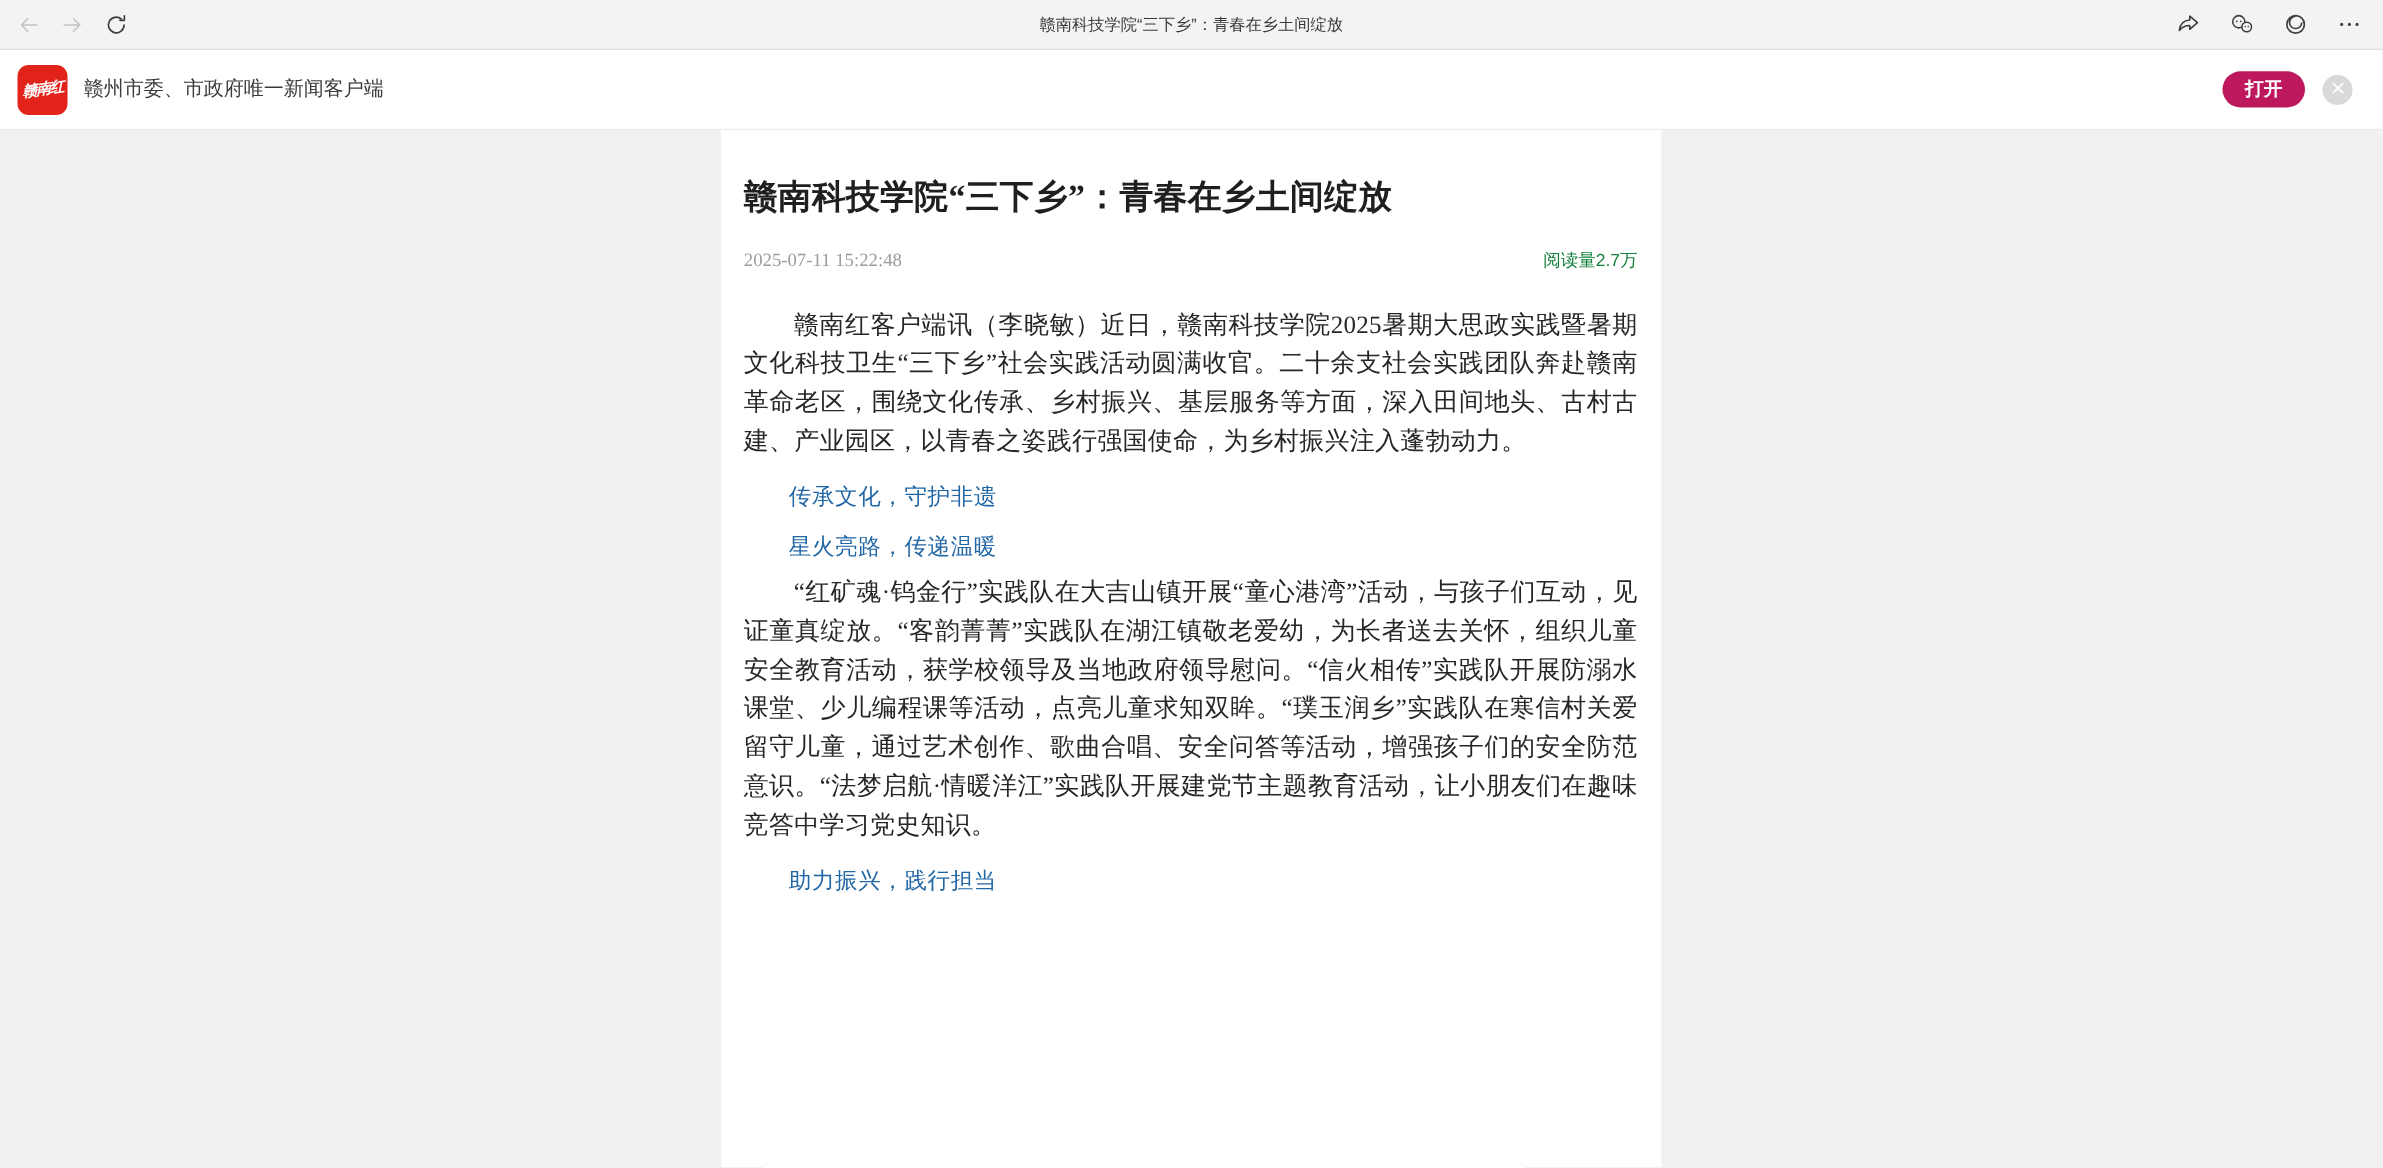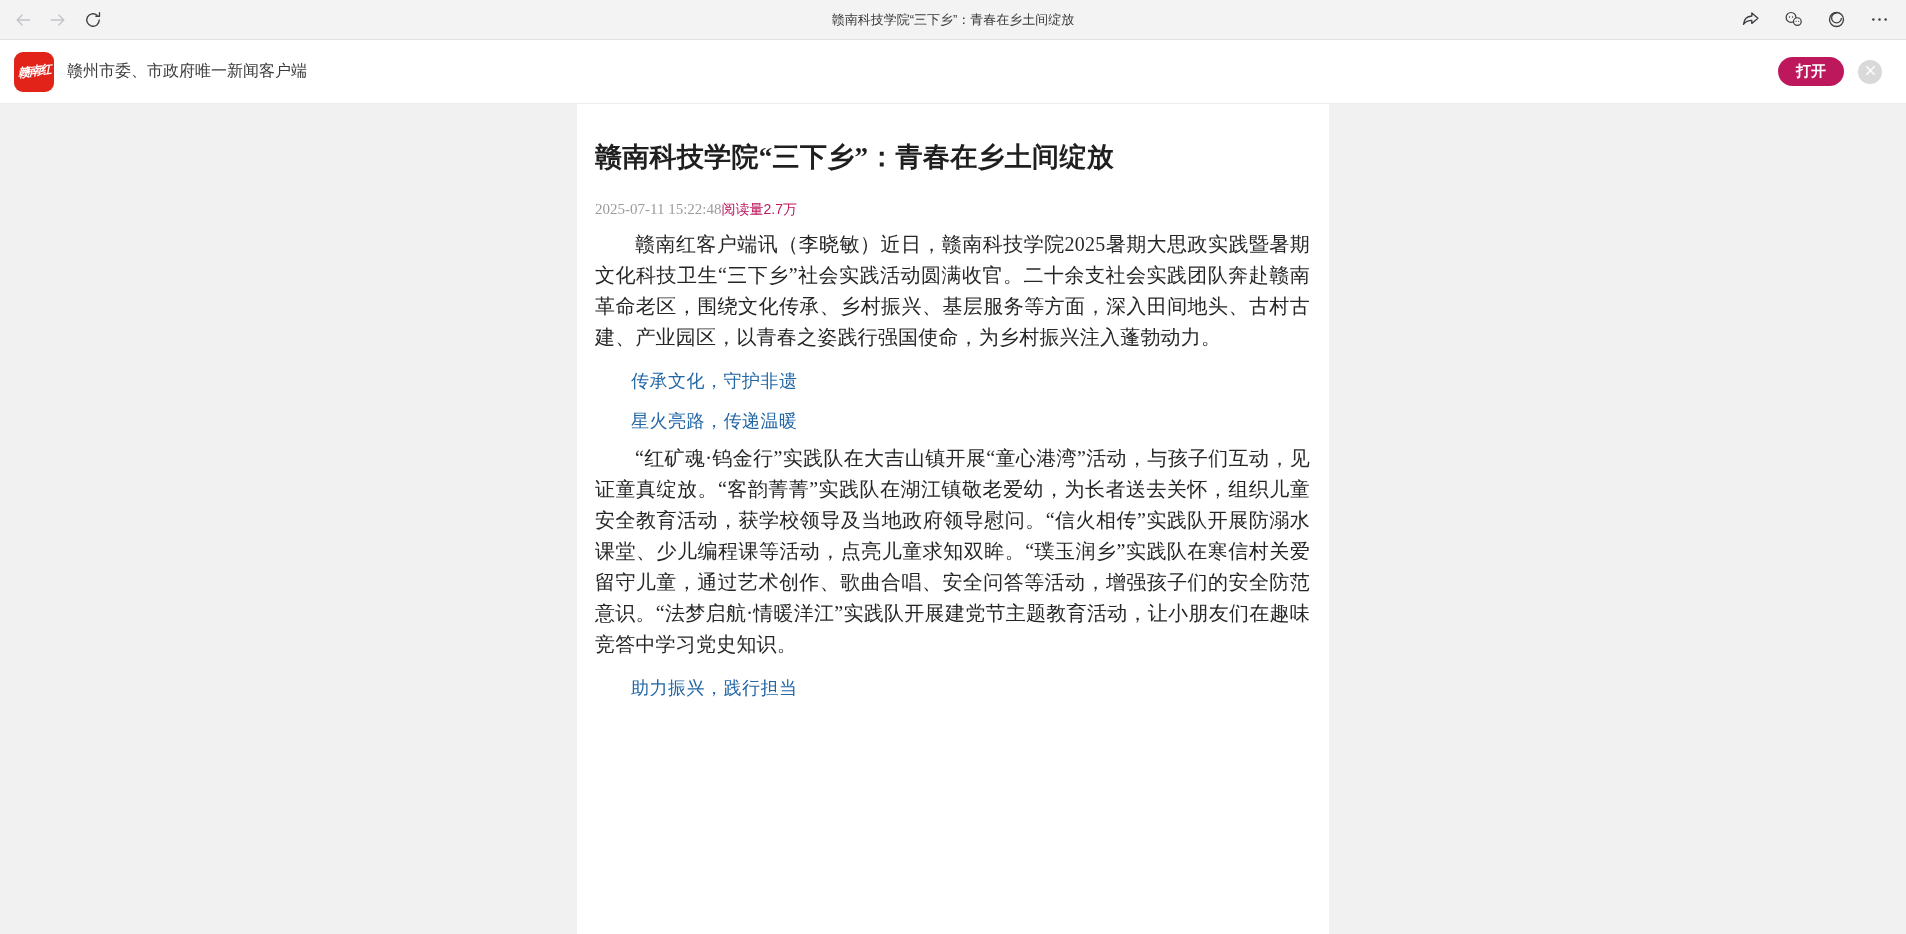--- a/index.html
+++ b/index.html
@@ -78,35 +78,35 @@
     padding:36px 19px 40px 18px;
   }
   .article-title {
     font-family:"Liberation Serif", serif;
     font-size:27px; line-height:34px; font-weight:700;
     color:#1f1f1f; letter-spacing:.3px;
   }
   .meta { margin-top:26px; }
   .meta-source { font-size:14px; line-height:16px; color:#8c7c6a; }
   .meta-row {
-    display:flex; justify-content:flex-start; align-items:baseline;
+    display:flex; justify-content:space-between; align-items:baseline;
     margin-top:22px;
   }
   .meta-date {
     font-family:"Liberation Serif", serif;
     font-size:15px; line-height:18px; color:#9b9b9b;
   }
-  .meta-views { font-size:14px; color:#be185d; }
+  .meta-views { font-size:14px; color:#15803d; }
 
   .article-body {
     font-family:"Liberation Serif", serif;
     color:#262626; font-size:20px; line-height:31px;
     text-align:justify; letter-spacing:.2px;
   }
-  .article-body .para { text-indent:2em; margin-top:10px; }
+  .article-body .para { text-indent:2em; margin-top:27px; }
   .article-body .subhead {
     text-indent:2em; margin-top:16px;
     color:#2166a5; font-weight:400;
     font-family:"Liberation Sans", sans-serif;
     font-size:18px; line-height:24px;
     text-align:left; letter-spacing:.5px;
   }
   .article-body .subhead + .para { margin-top:10px; }
 </style>
 </head>

